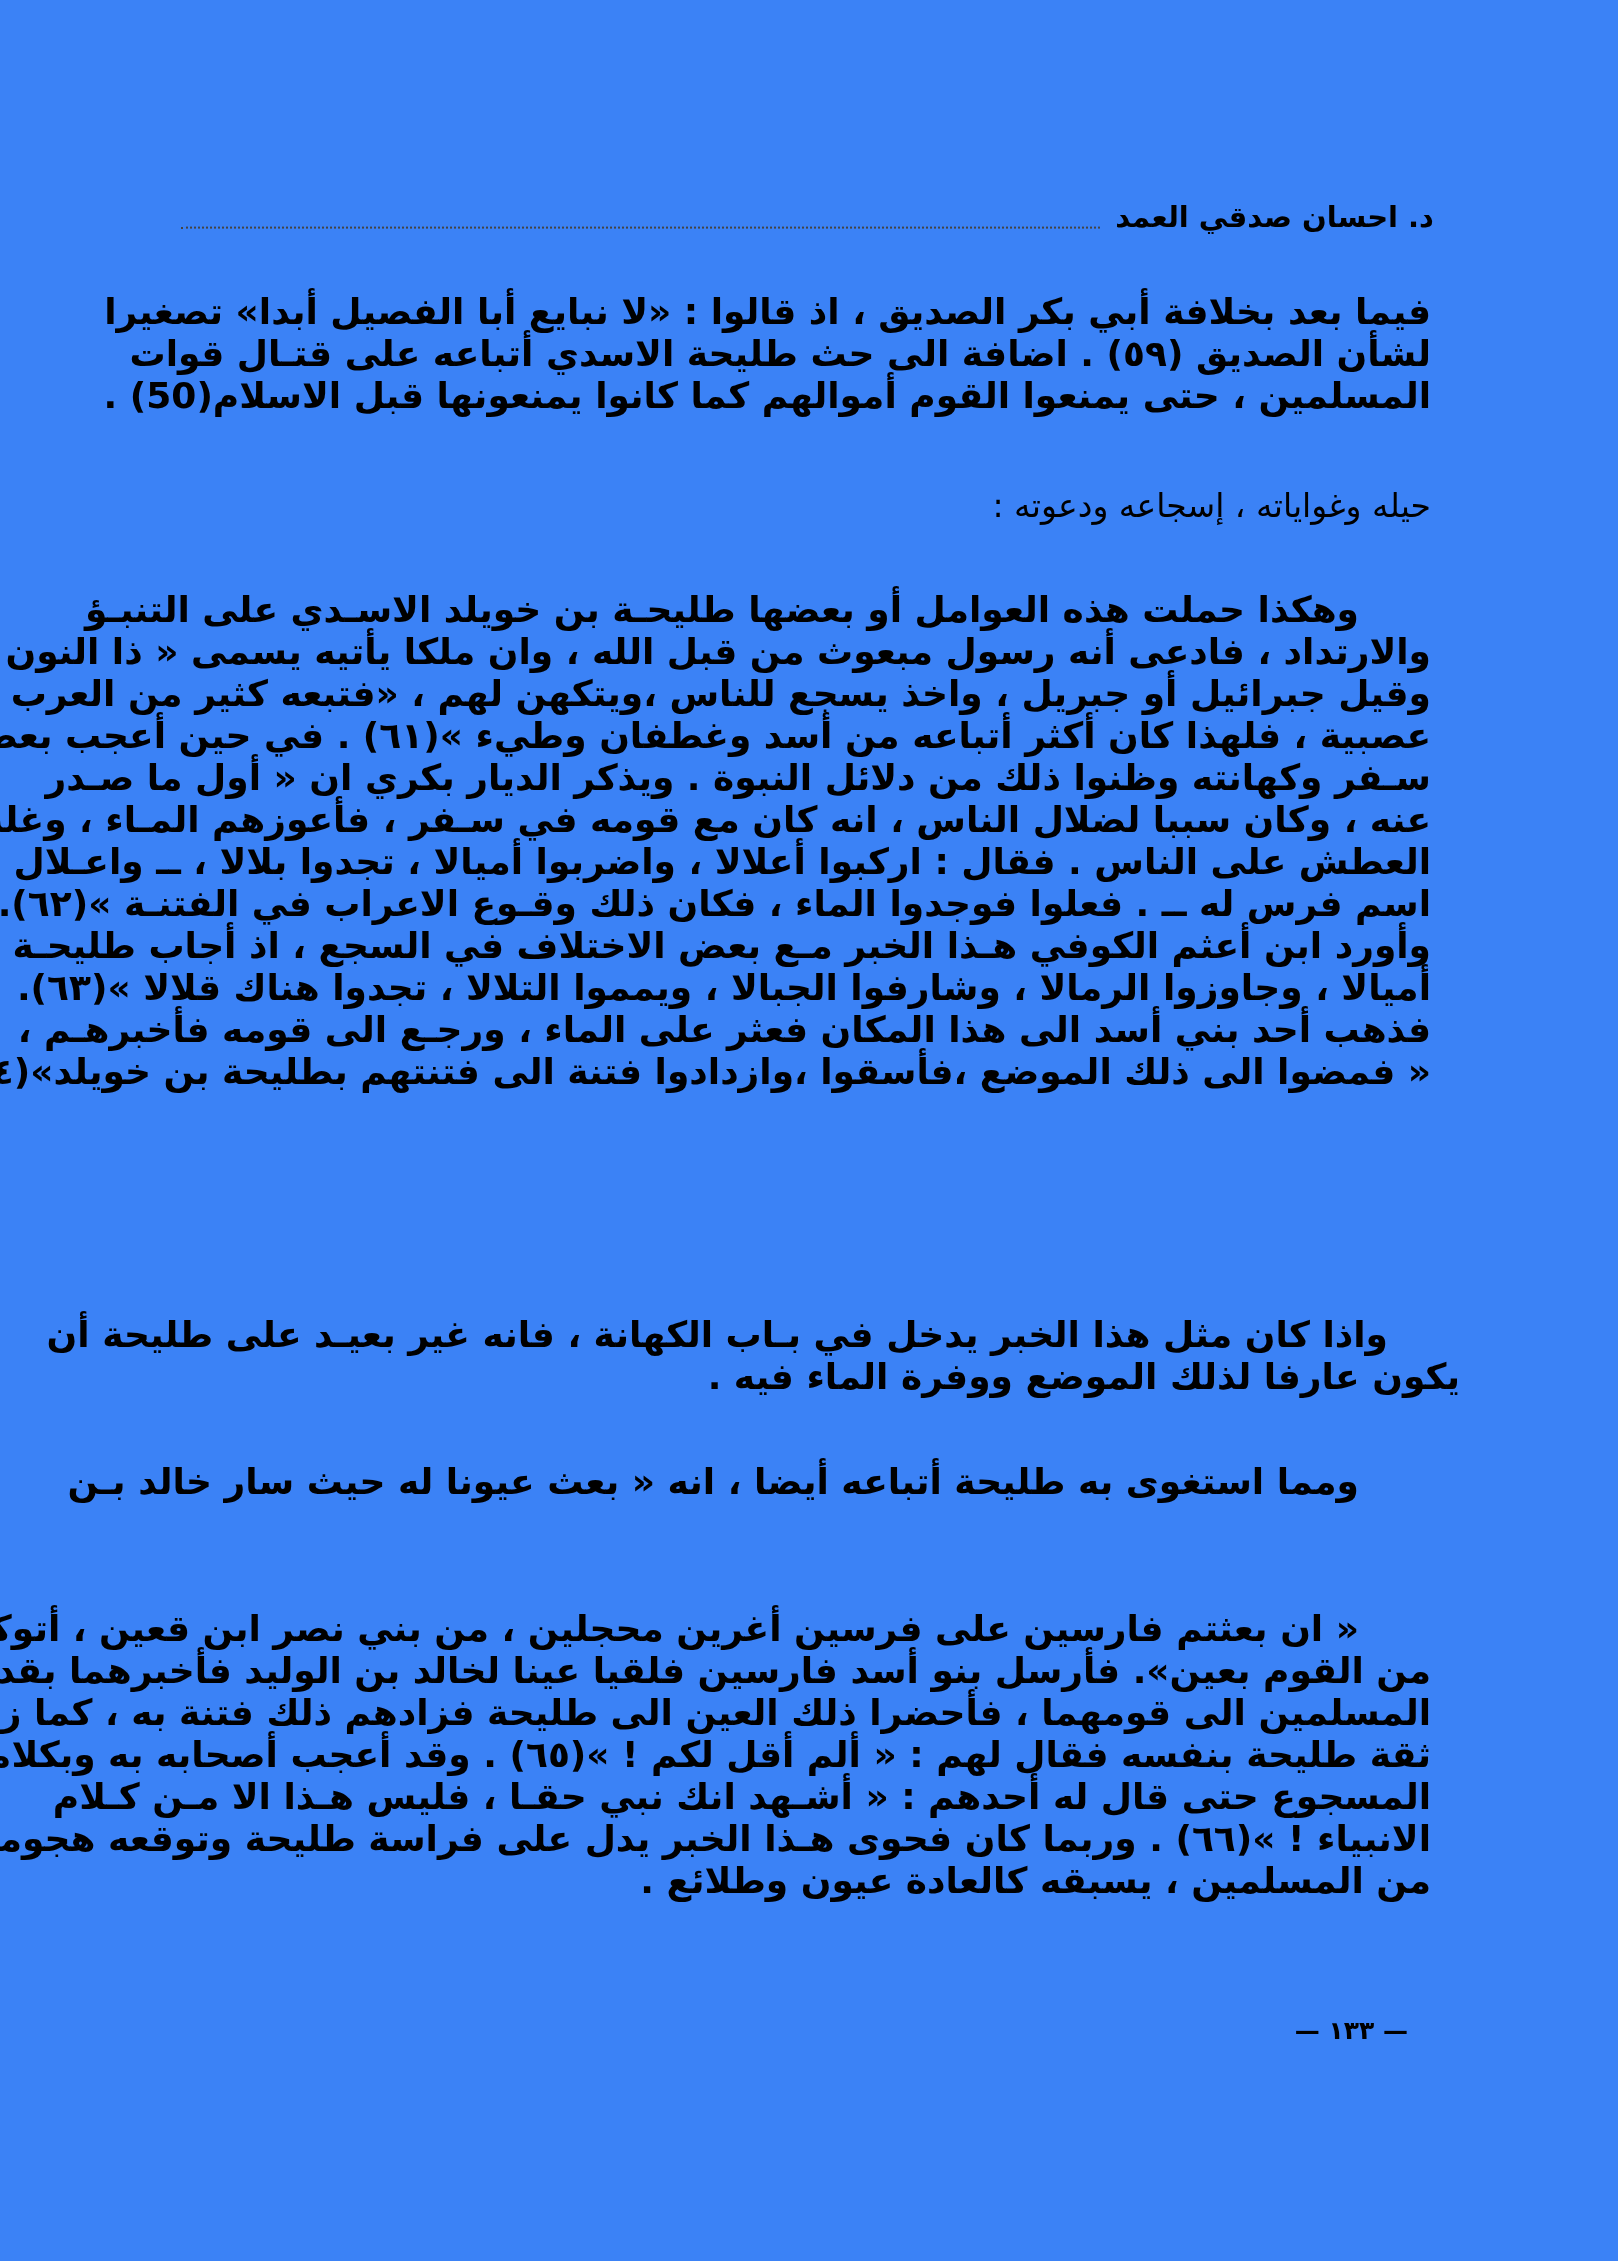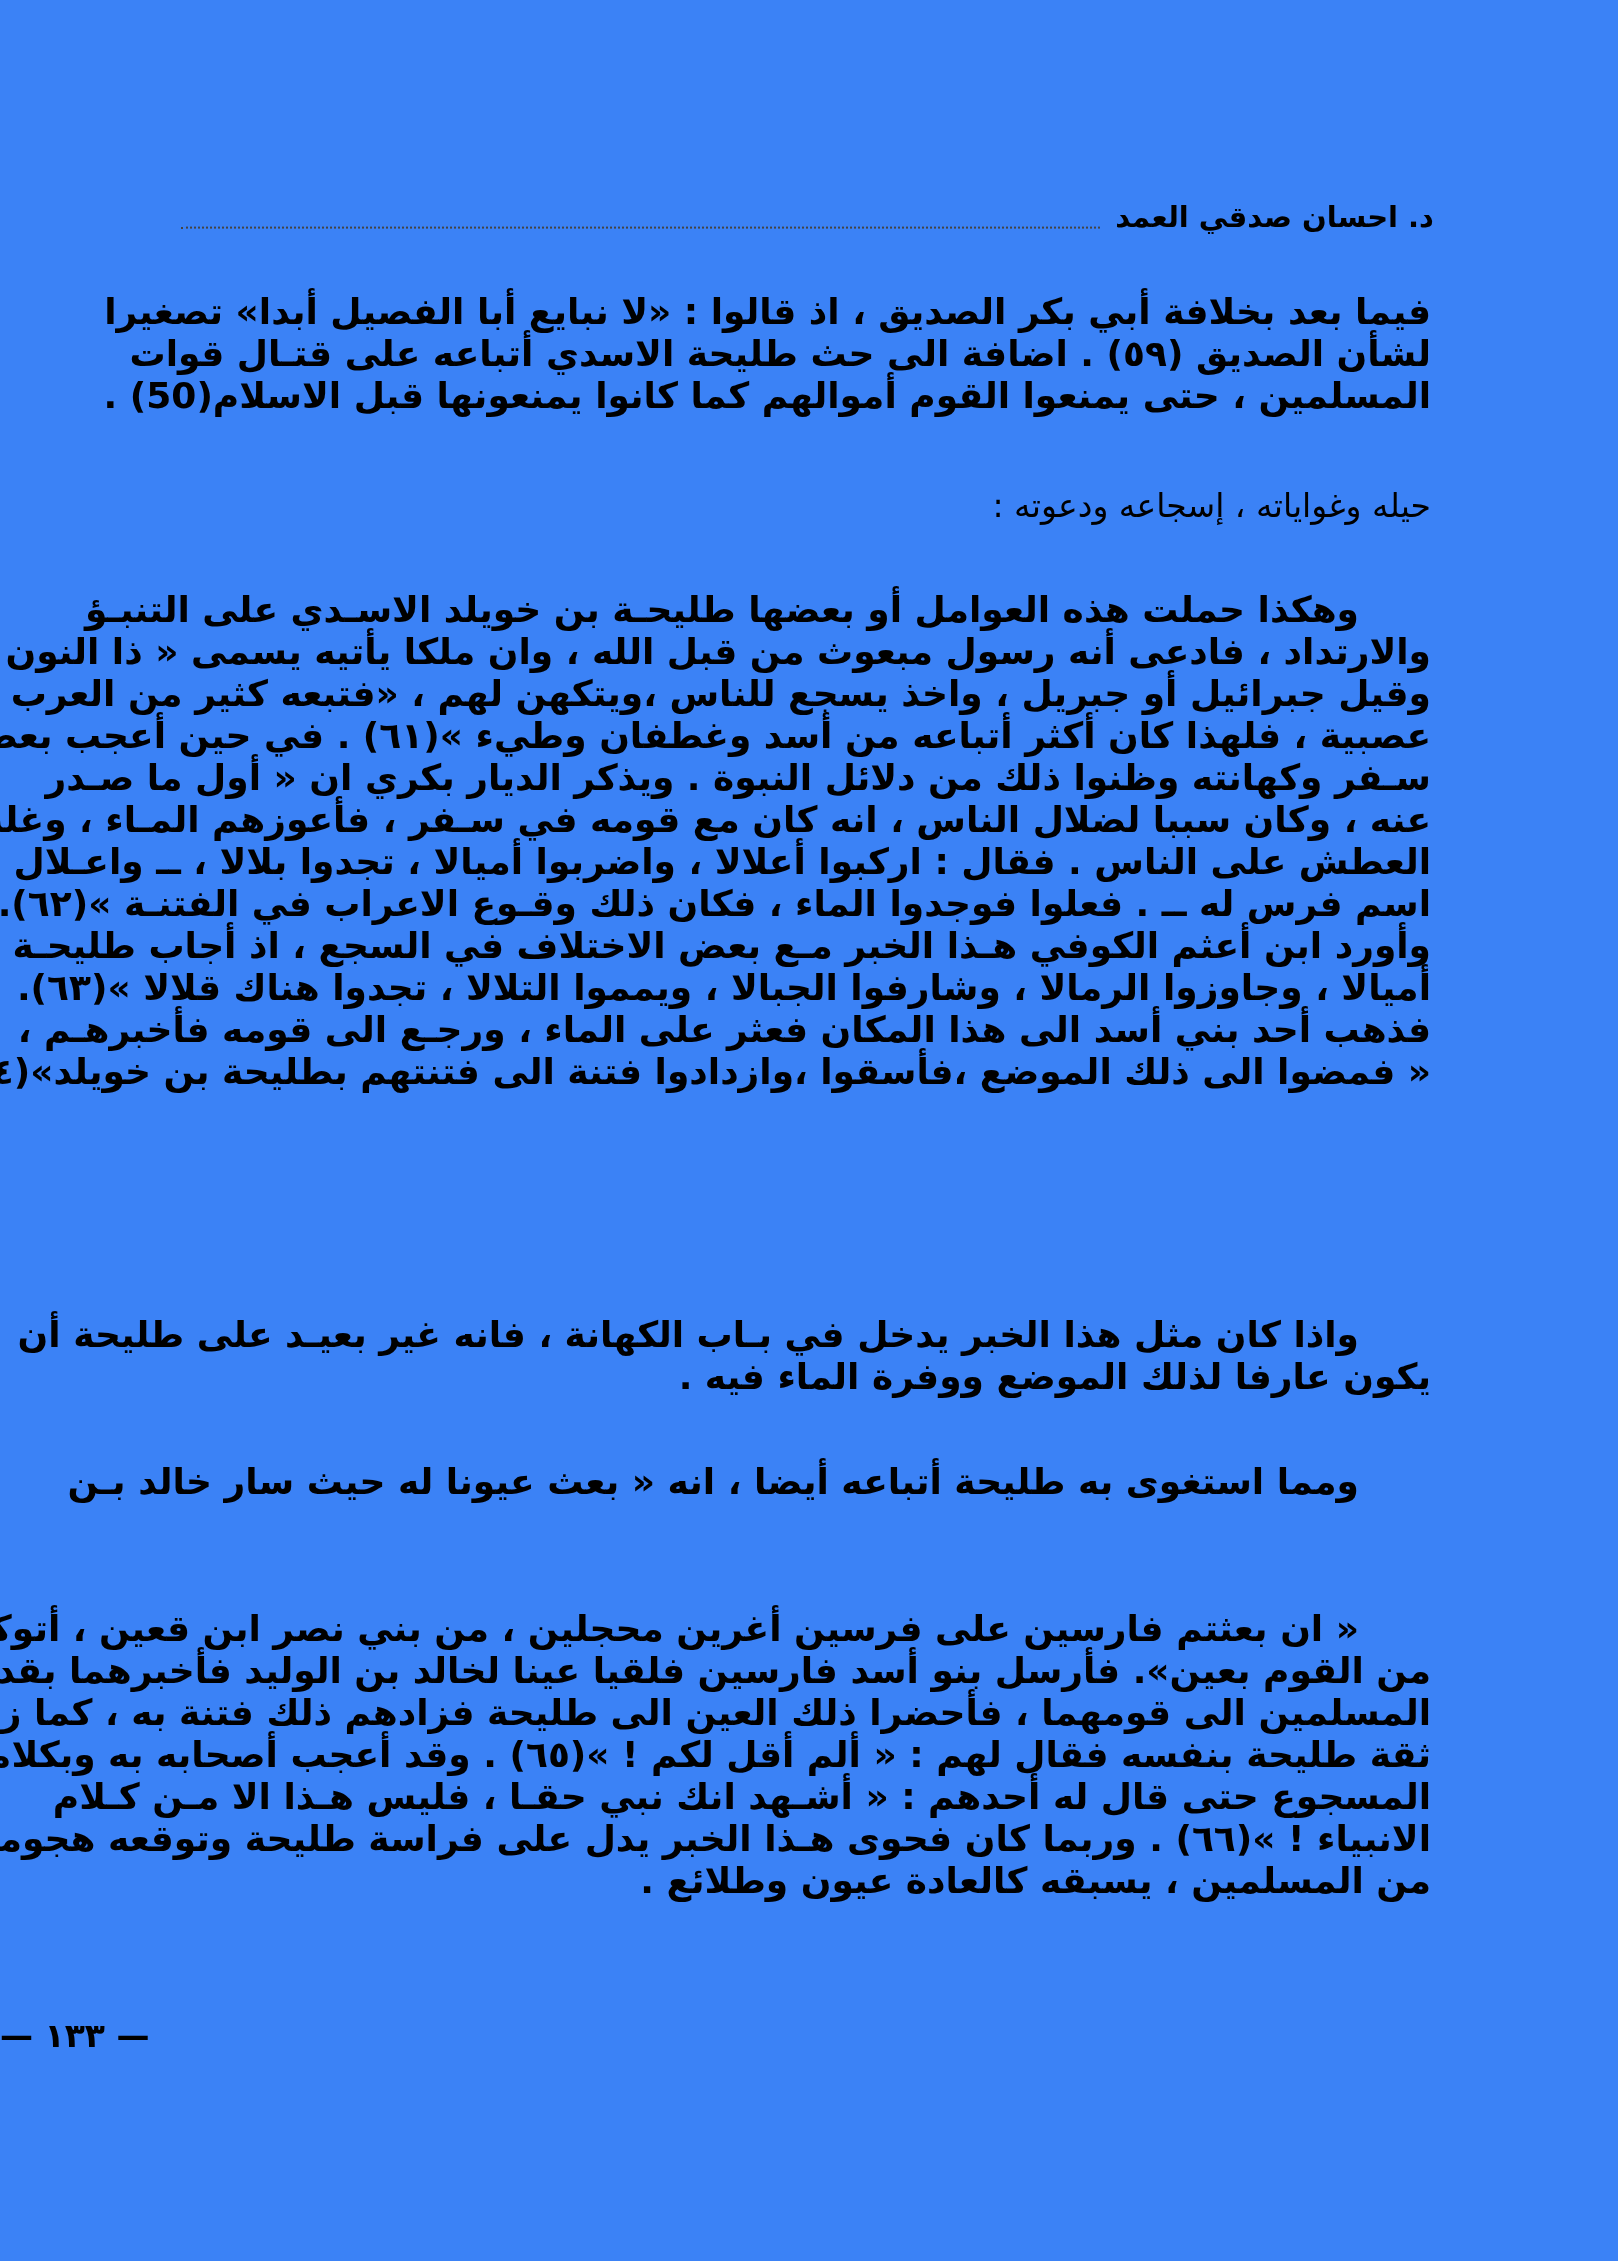--- a/index.html
+++ b/index.html
@@ -81,22 +81,22 @@
     text-align: right;
     font-size: 33px;
     font-weight: normal;
     line-height: 45px;
   }
   .page-number {
     position: absolute;
     top: 2016px;
     left: 0;
     width: 1408px;
-    text-align: left;
-    font-size: 33px;
+    text-align: right;
+    font-size: 25px;
     font-weight: bold;
     direction: ltr;
   }
 </style>
 </head>
 <body>
 
 <div class="page">
 
   <div class="running-header">
@@ -120,21 +120,21 @@
     <span class="line">سـفر وكهانته وظنوا ذلك من دلائل النبوة . ويذكر الديار بكري ان « أول ما صـدر</span>
     <span class="line">عنه ، وكان سببا لضلال الناس ، انه كان مع قومه في سـفر ، فأعوزهم المـاء ، وغلب</span>
     <span class="line">العطش على الناس . فقال : اركبوا أعلالا ، واضربوا أميالا ، تجدوا بلالا ، ــ واعـلال</span>
     <span class="line">اسم فرس له ــ . فعلوا فوجدوا الماء ، فكان ذلك وقـوع الاعراب في الفتنـة »(٦٢).</span>
     <span class="line">وأورد ابن أعثم الكوفي هـذا الخبر مـع بعض الاختلاف في السجع ، اذ أجاب طليحـة</span>
     <span class="line">أميالا ، وجاوزوا الرمالا ، وشارفوا الجبالا ، ويمموا التلالا ، تجدوا هناك قلالا »(٦٣).</span>
     <span class="line">فذهب أحد بني أسد الى هذا المكان فعثر على الماء ، ورجـع الى قومه فأخبرهـم ،</span>
     <span class="line">« فمضوا الى ذلك الموضع ،فأسقوا ،وازدادوا فتنة الى فتنتهم بطليحة بن خويلد»(٦٤).</span>
   </div>
 
-  <div class="body-text" style="top:1314px;">
+  <div class="body-text" style="top:1314px;margin-left:29px;">
     <span class="line indent">واذا كان مثل هذا الخبر يدخل في بـاب الكهانة ، فانه غير بعيـد على طليحة أن</span>
     <span class="line last">يكون عارفا لذلك الموضع ووفرة الماء فيه .</span>
   </div>
 
   <div class="body-text" style="top:1461px;">
     <span class="line indent">ومما استغوى به طليحة أتباعه أيضا ، انه « بعث عيونا له حيث سار خالد بـن</span>
   </div>
 
   <div class="body-text" style="top:1608px;">
     <span class="line indent">« ان بعثتم فارسين على فرسين أغرين محجلين ، من بني نصر ابن قعين ، أتوكم</span>

